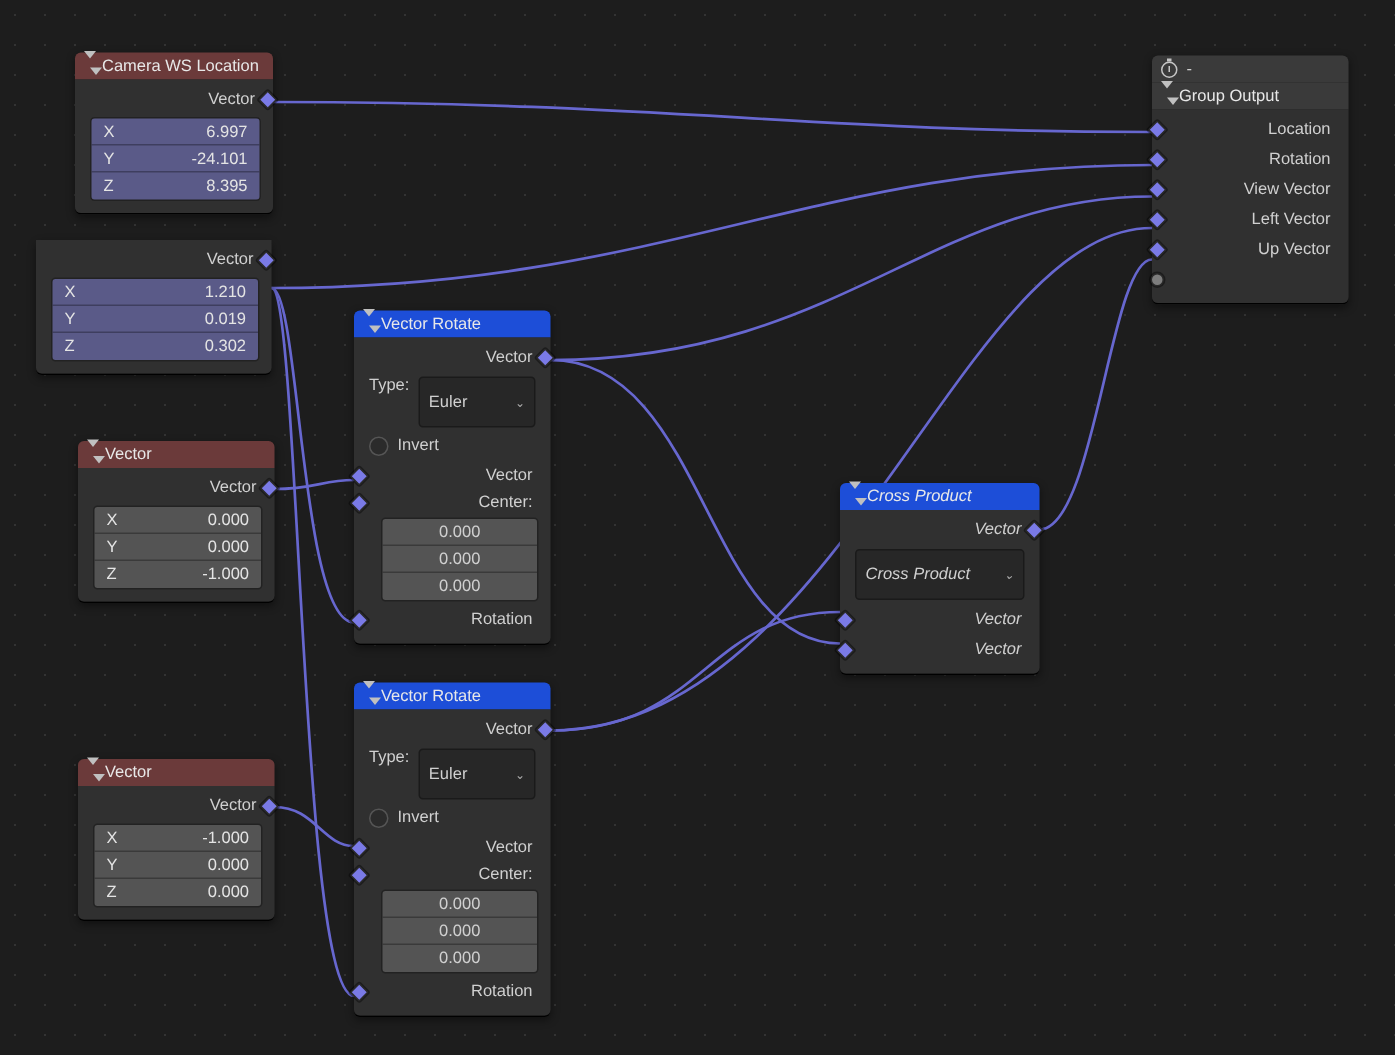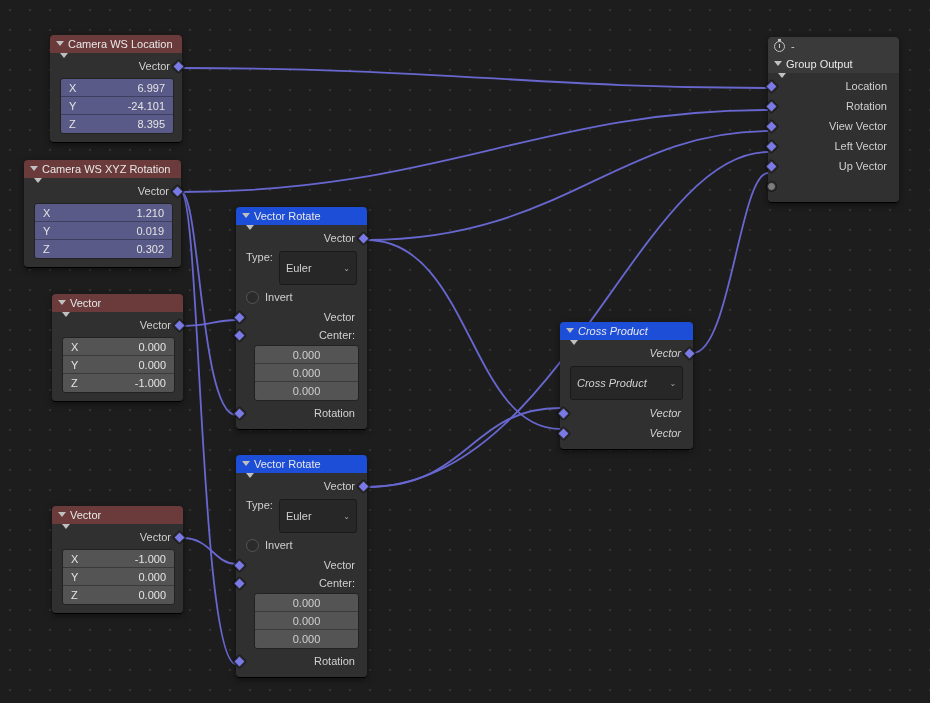--- a/index.html
+++ b/index.html
@@ -35,21 +35,20 @@
     border-bottom: 1px solid #000;
   }
   .node .header {
     height: 18px;
     line-height: 18px;
     padding: 0 6px;
     border-radius: 4px 4px 0 0;
     font-size: 11px;
     color: #e8e8e8;
     display: flex;
-    align-items: center;
     gap: 4px;
   }
   .node .header .chev {
     display: inline-block;
     width: 8px;
     transform: translateY(-1px);
   }
   .node .body {
     background: #303030;
     border-radius: 0 0 4px 4px;
@@ -235,24 +234,20 @@
         </div>
       <div class="row">
           <span>Z</span>
           <span>8.395</span>
         </div>
     </div>
   </div>
 </div>
 
 <div class="node" style="left:24px; top:160px; width:157px;">
-  <div class="header hdr-red">
-    <span class="chev"><span class="chev"></span></span>
-    <span>Camera WS XYZ Rotation</span>
-  </div>
   <div class="body">
     <div class="sock-row out">
       <span>Vector</span>
       <span class="socket right"></span>
     </div>
     <div class="field3">
       <div class="row">
           <span>X</span>
           <span>1.210</span>
         </div>

